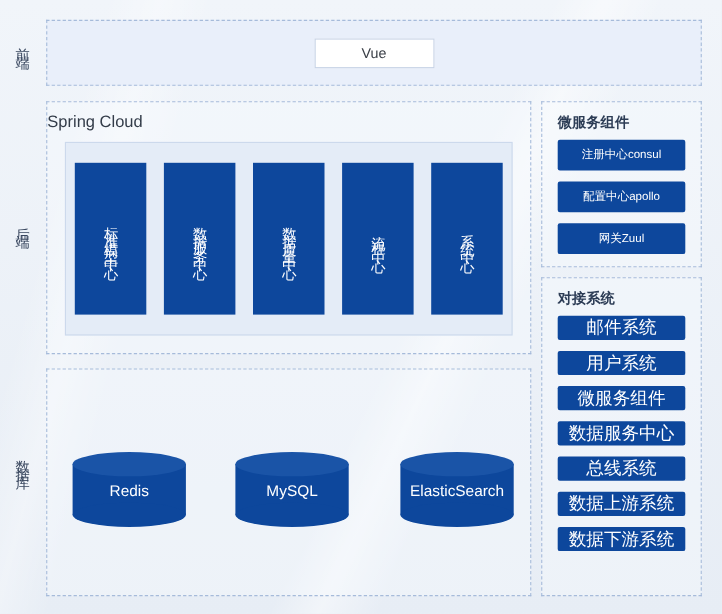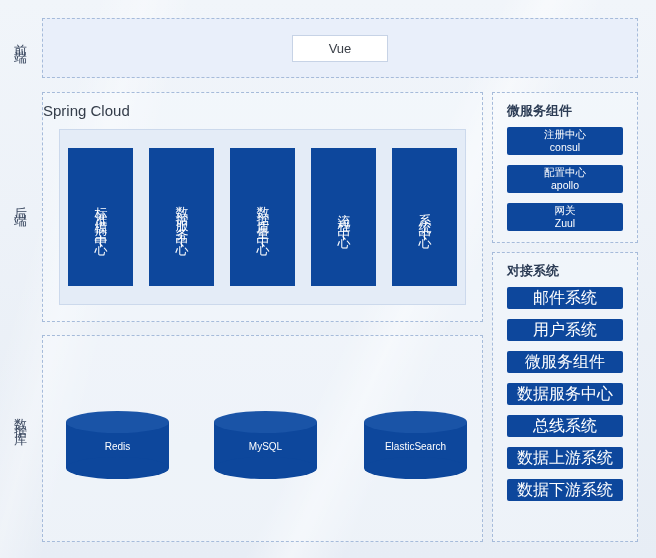--- a/index.html
+++ b/index.html
@@ -37,21 +37,21 @@
     position: absolute;
     border: 1px dashed #a6bbda;
     background: rgba(250,252,255,0.35);
   }
   .panel-frontend {
     left: 42px; top: 18px; width: 596px; height: 60px;
     background: #e9effa;
     display: flex; align-items: center; justify-content: center;
   }
   .vue-box {
-    width: 96px; height: 27px;
+    width: 109px; height: 27px;
     background: #ffffff;
     border: 1px solid #c7d3e6;
     display: flex; align-items: center; justify-content: center;
     font-size: 13px; color: #3a3f47;
   }
 
   .panel-backend { left: 42px; top: 92px; width: 441px; height: 230px; }
   .sc-title {
     position: absolute; top: 9px; left: 0; right: 0;
     text-align: left; font-size: 15px; color: #333c49;
@@ -77,21 +77,21 @@
   .panel-integration { left: 492px; top: 252px; width: 146px; height: 290px; }
   .panel-title {
     position: absolute; top: 9px; left: 14px;
     font-size: 13px; font-weight: bold; color: #2c3c55;
   }
   .micro-items { position: absolute; top: 34px; left: 14px; right: 14px; }
   .micro-item {
     height: 28px; margin-bottom: 10px;
     background: #0d479c; border-radius: 2px;
     color: #ffffff; font-size: 10.5px; line-height: 13px;
-    display: flex; flex-direction: column; align-items: center; justify-content: center;
+    display: flex; align-items: center; justify-content: center;
   }
   .int-items { position: absolute; top: 34px; left: 14px; right: 14px; }
   .int-item {
     height: 22px; margin-bottom: 10px;
     background: #0d479c; border-radius: 2px;
     color: #ffffff; font-size: 16px;
     display: flex; align-items: center; justify-content: center;
   }
 
   .panel-database { left: 42px; top: 335px; width: 441px; height: 207px; }
@@ -106,21 +106,21 @@
     background: #0d479c;
   }
   .cylinder::before {
     content: ""; position: absolute; top: 0; left: 0;
     width: 100%; height: 22px; border-radius: 50%;
     background: #1a54a7; z-index: 1;
   }
   .cylinder .cyl-label {
     position: absolute; top: 52%; left: 0; width: 100%;
     transform: translateY(-50%);
-    text-align: center; color: #ffffff; font-size: 10px; z-index: 2;
+    text-align: center; color: #ffffff; font-size: 14px; z-index: 2;
   }
   .cyl-redis   { left: 23px; }
   .cyl-mysql   { left: 171px; border-radius: 18px; }
   .cyl-elastic { left: 321px; }
 </style>
 </head>
 <body>
 
 <div class="canvas">
 

